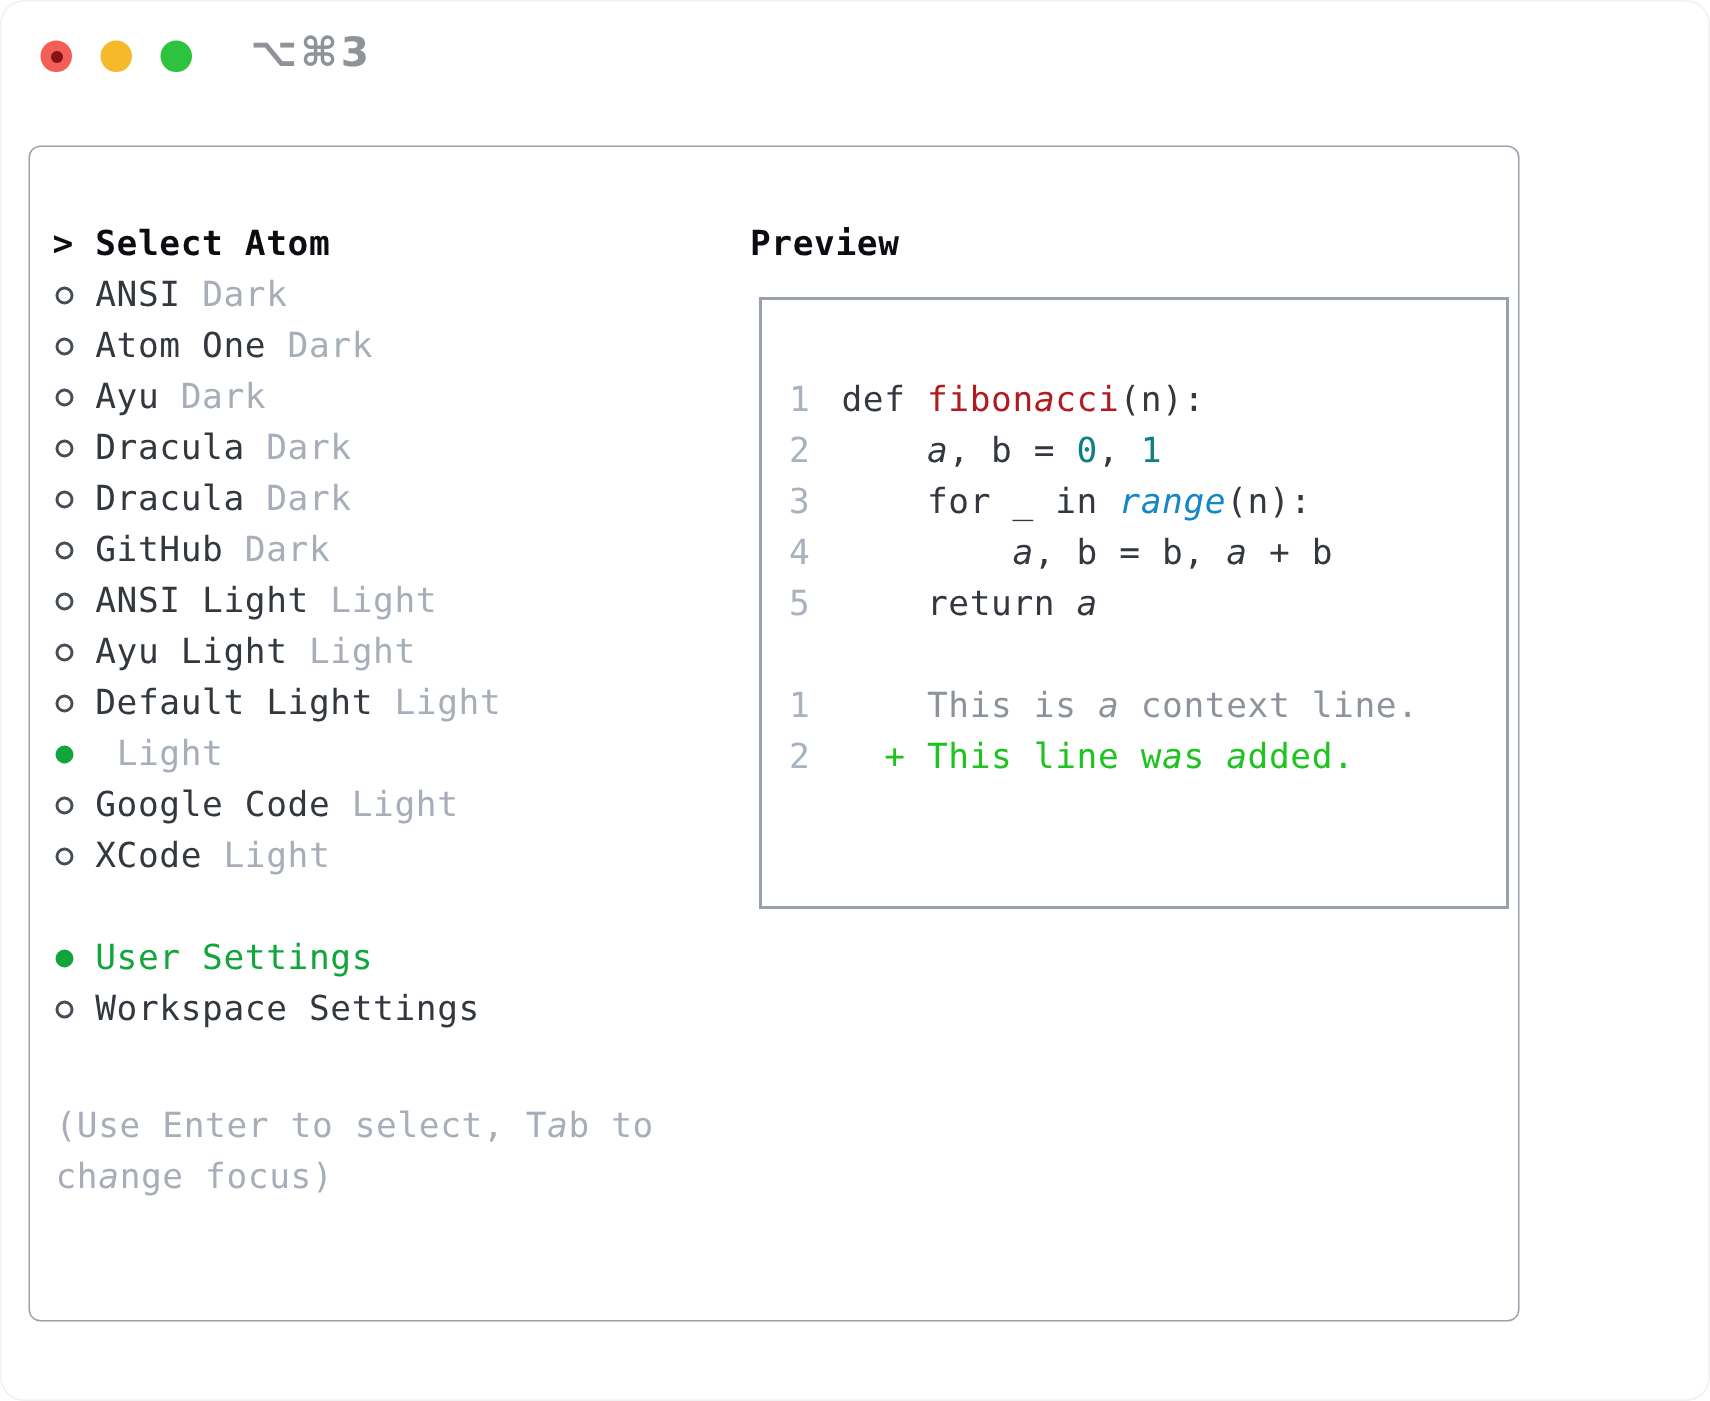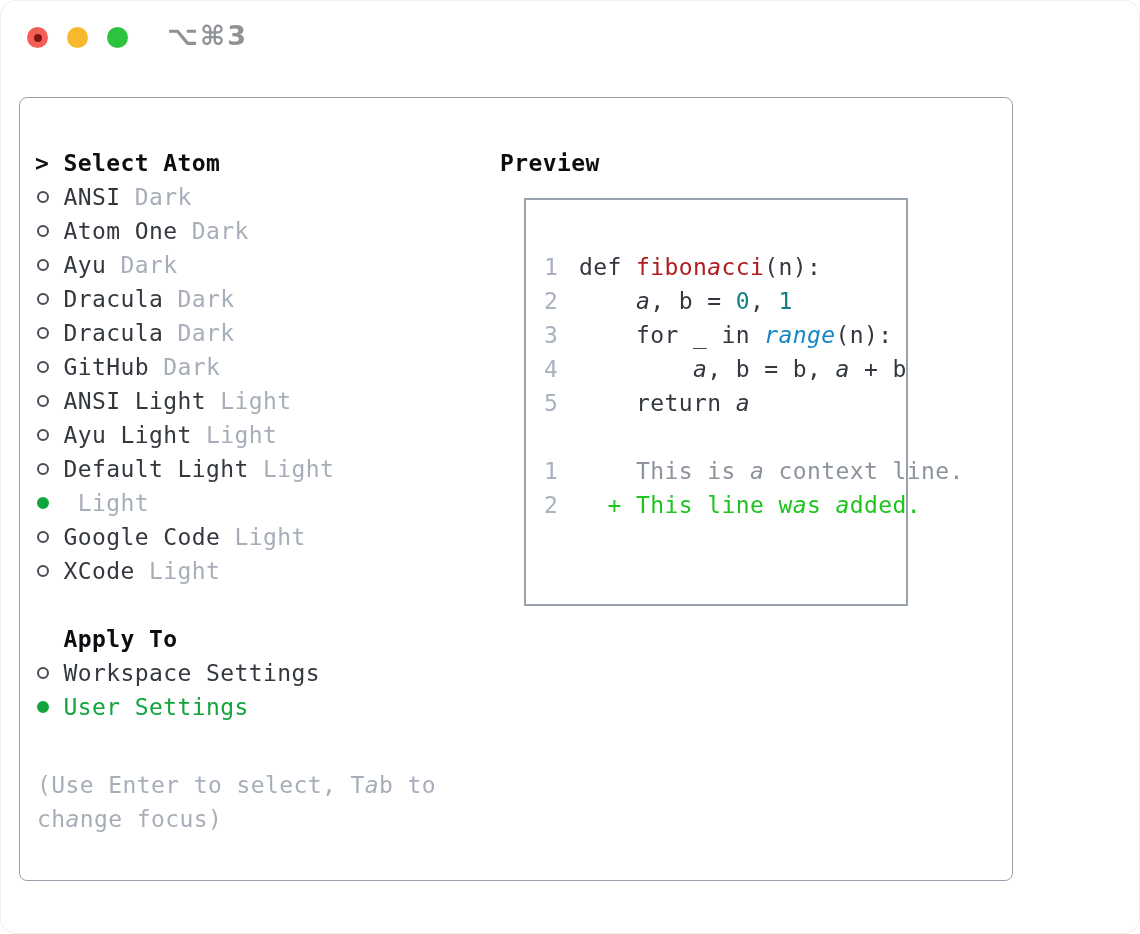--- a/index.html
+++ b/index.html
@@ -42,21 +42,21 @@
   .prompt, .htext { font-weight:bold; color:#0b0d10; }
   .tag { color:var(--muted-gray); margin-left:var(--ch); }
   .spacer { height:34px; }
   .hint {
     margin-left:2px; width:452px; margin-top:10px;
     color:var(--muted-gray); line-height:34px; white-space:normal;
   }
   .right-col { flex:1; }
   .pv-title { font-weight:bold; color:#0b0d10; height:34px; }
   .pv-box {
-    margin-top:18px; margin-left:24px; width:384px; height:408px;
+    margin-top:18px; margin-left:6px; width:500px; height:408px;
     border:2px solid var(--border-gray); padding:50px 0 0 18px;
   }
   .pline { height:34px; white-space:pre; }
   .ln { display:inline-block; width:35px; color:var(--linenum-gray); }
   em { font-style:italic; }
   .it { font-style:italic; }
   .c-text { color:var(--text-dark); }
   .c-func { color:var(--function-red); }
   .c-num { color:var(--number-teal); }
   .c-builtin { color:var(--builtin-blue); }
@@ -144,33 +144,29 @@
   </div>
           <div class="row">
     <span class="marker"><span class="circle"></span></span>
     <span class="opt-name">XCode</span>
     <span class="tag">Light</span>
   </div>
         </div>
 
       <div class="spacer"></div>
 
-      <div class="row">
-        <span class="marker"></span>
-        <span class="htext">Apply To</span>
-      </div>
 
       <div>
+          <div class="row selected">
+    <span class="marker"><span class="circle"></span></span>
+    <span class="opt-name">User Settings</span>
+  </div>
           <div class="row">
     <span class="marker"><span class="circle"></span></span>
     <span class="opt-name">Workspace Settings</span>
-  </div>
-          <div class="row selected">
-    <span class="marker"><span class="circle"></span></span>
-    <span class="opt-name">User Settings</span>
   </div>
         </div>
 
       <div class="spacer"></div>
 
       <div class="hint">(Use Enter to select, T<em>a</em>b to ch<em>a</em>nge focus)</div>
     </div>
 
     <div class="right-col">
       <div class="pv-title">Preview</div>

